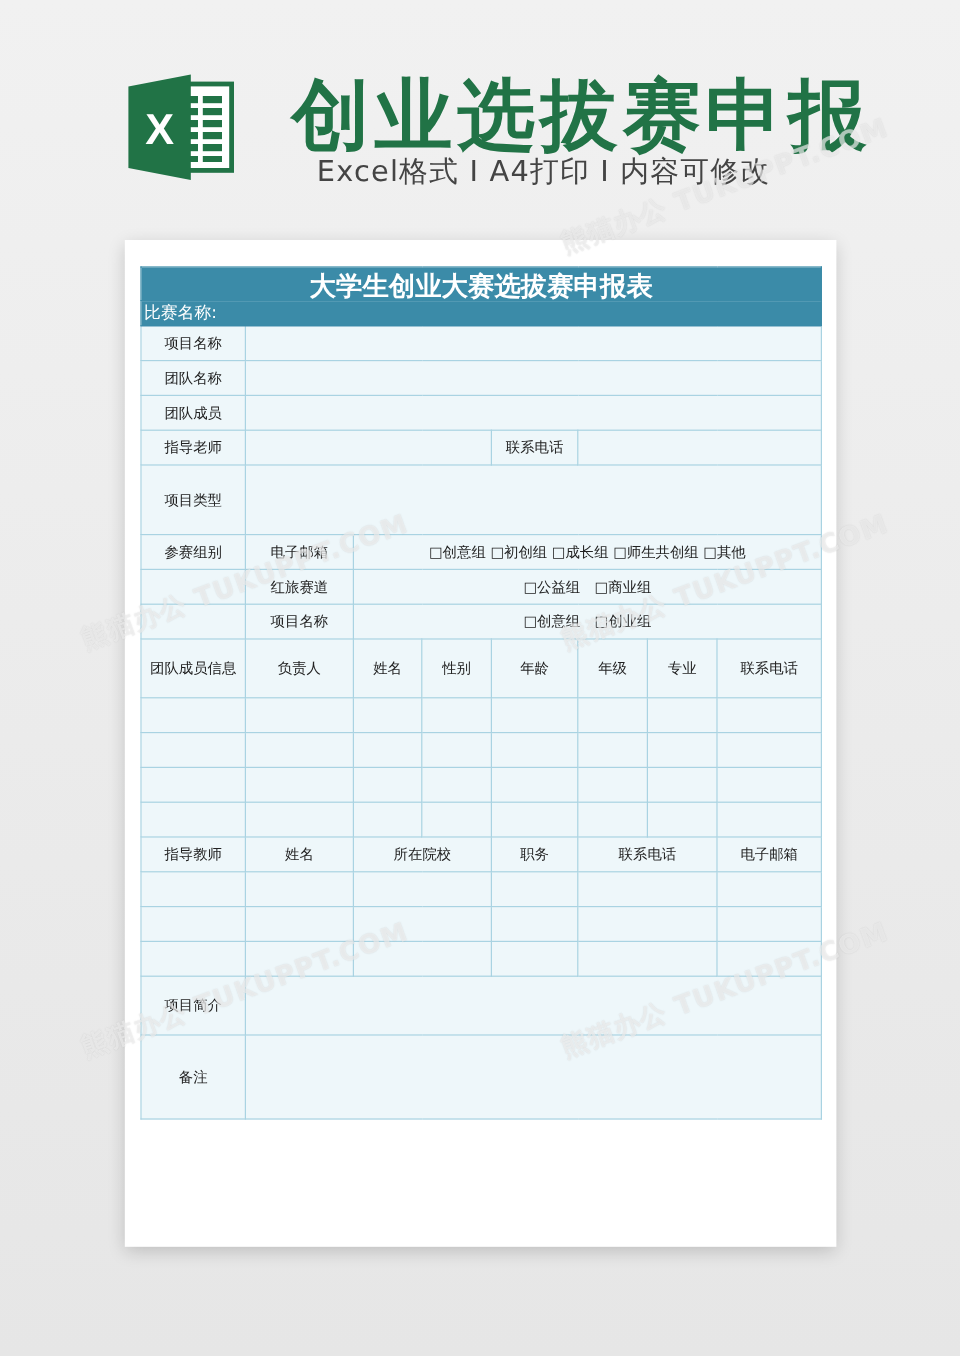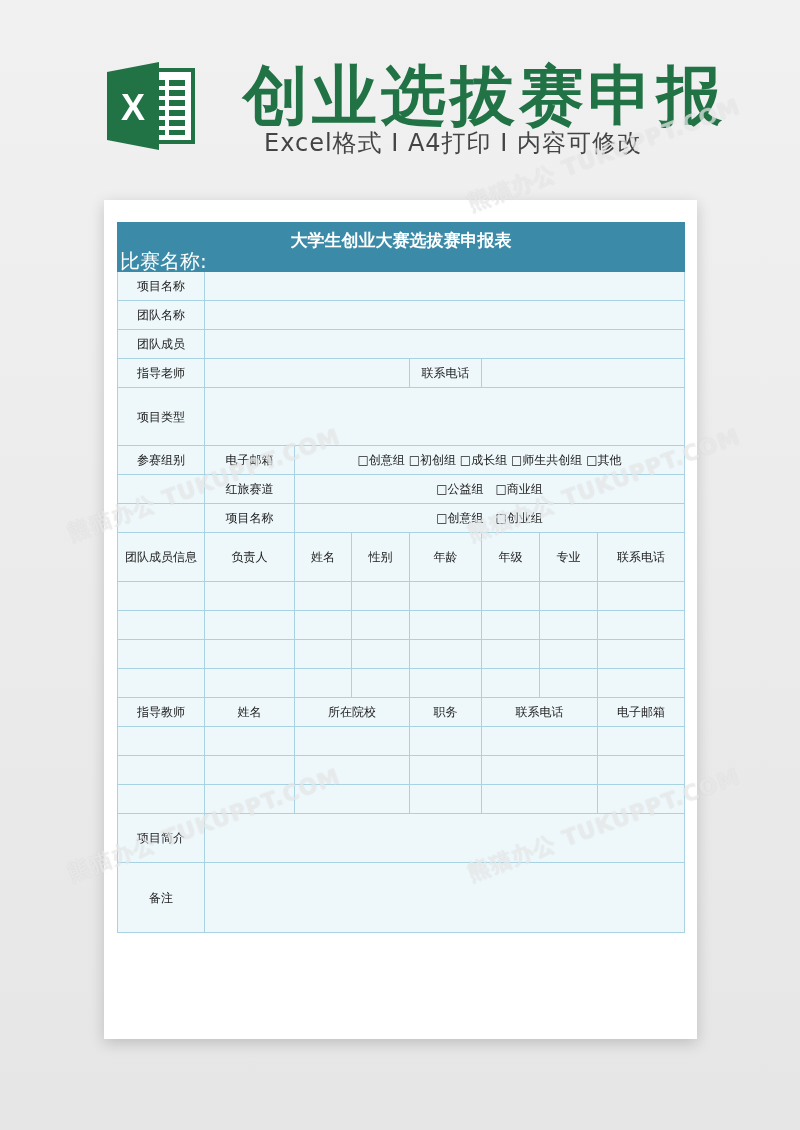--- a/index.html
+++ b/index.html
@@ -6,22 +6,22 @@
   body{width:800px;height:1130px;background:#ececec;font-family:"DejaVu Sans","Liberation Sans",sans-serif;position:relative;overflow:hidden}
   .bg{position:absolute;inset:0;background:linear-gradient(180deg,#f1f1f1 0%,#e6e6e6 100%)}
   .banner{position:absolute;left:0;top:0;width:800px;height:200px}
   .logo{position:absolute;left:103px;top:58px;width:96px;height:96px}
   .title{position:absolute;left:243px;top:52px;font-size:65px;font-weight:bold;color:#217346;letter-spacing:4px;white-space:nowrap}
   .subtitle{position:absolute;left:264px;top:127px;font-size:24px;font-weight:normal;color:#444;white-space:nowrap;letter-spacing:1px}
   .paper{position:absolute;left:104px;top:200px;width:593px;height:839px;background:#fff;box-shadow:0 4px 14px rgba(0,0,0,0.18)}
   table{position:absolute;left:117px;top:222px;width:567px;border-collapse:collapse;table-layout:fixed;font-size:12px;color:#222}
   td{border:1px solid #a9d3e2;background:#eef7fa;text-align:center;vertical-align:middle;padding:0;line-height:16px}
   td.head{background:#3b8ba8;color:#fff;border-color:#3b8ba8}
-  .main-title{font-size:17px;font-weight:bold;text-align:center;padding-top:6px;height:28px}
-  .comp-name{font-size:20px;text-align:left;padding-left:2px;color:#e8f4f8;height:21px;line-height:20px}
+  .main-title{font-size:22px;font-weight:bold;text-align:center;padding-top:6px;height:28px}
+  .comp-name{font-size:14px;text-align:left;padding-left:2px;color:#e8f4f8;height:21px;line-height:20px}
   .r29{height:29px}
   .r58{height:58px}
   .r49{height:49px}
   .r90{height:90px}
   .r58b{height:70px}
   .marker{position:relative}
   .marker::before{content:"";position:absolute;left:0;top:0;width:0;height:0;border-top:5px solid #1a8a2a;border-right:5px solid transparent}
   .wm{position:absolute;font-size:22px;color:rgba(255,255,255,0.55);transform:rotate(-20deg);font-weight:bold;white-space:nowrap;pointer-events:none;letter-spacing:1px;text-shadow:0 0 1px rgba(150,150,150,0.4)}
 </style>
 </head>

